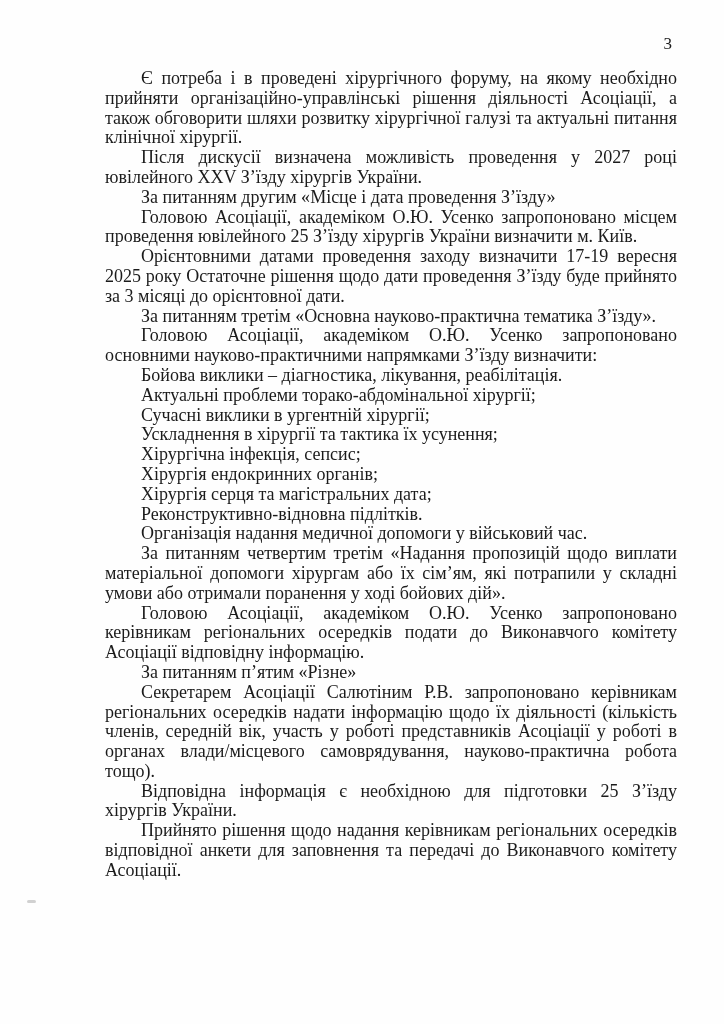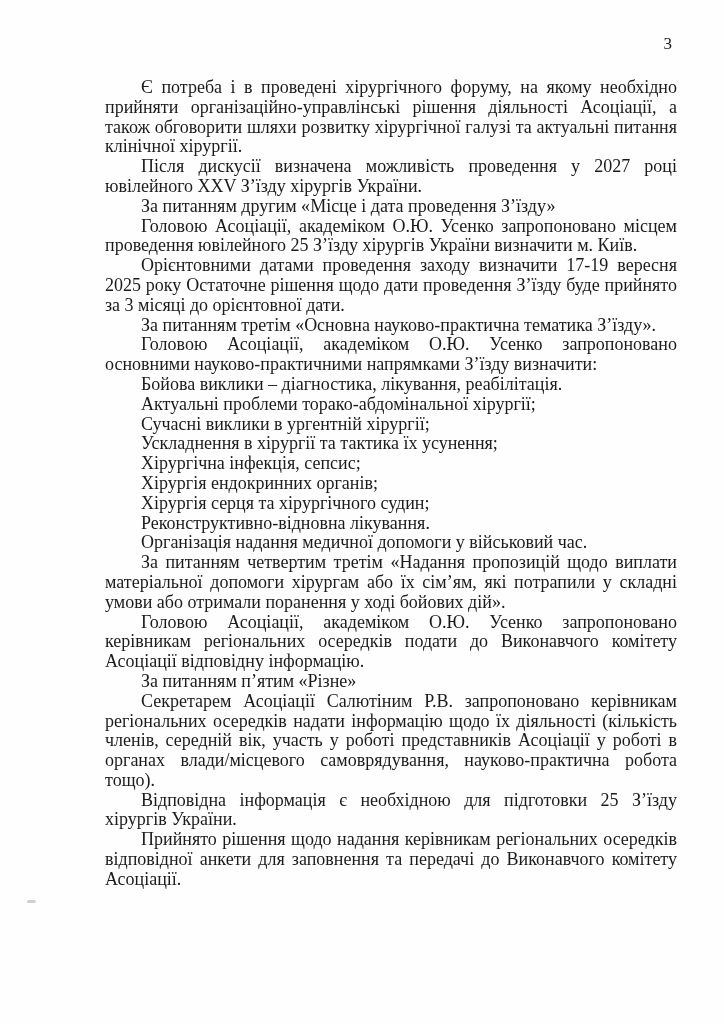--- a/index.html
+++ b/index.html
@@ -19,21 +19,21 @@
   .page-number {
     position: absolute;
     top: 35px;
     right: 52px;
     font-size: 17px;
     line-height: 17px;
   }
   .doc-body {
     position: absolute;
     left: 105px;
-    top: 78px;
+    top: 69px;
     width: 572px;
   }
   .para {
     margin: 0;
     font-size: 18px;
     line-height: 19.8px;
     text-align: justify;
     text-indent: 36px;
   }
   .u {
@@ -63,22 +63,22 @@
       <p class="para"><span>Головою Асоціації, академіком О.Ю. Усенко запропоновано місцем проведення ювілейного 25 З’їзду хірургів України визначити м. Київ.</span></p>
       <p class="para"><span>Орієнтовними датами проведення заходу визначити 17-19 вересня 2025 року Остаточне рішення щодо дати проведення З’їзду буде прийнято за 3 місяці до орієнтовної дати.</span></p>
       <p class="para"><span>За питанням третім </span><span class="u">«Основна науково-практична тематика З’їзду».</span></p>
       <p class="para"><span>Головою Асоціації, академіком О.Ю. Усенко запропоновано основними науково-практичними напрямками З’їзду визначити:</span></p>
       <p class="para"><span>Бойова виклики – діагностика, лікування, реабілітація.</span></p>
       <p class="para"><span>Актуальні проблеми торако-абдомінальної хірургії;</span></p>
       <p class="para"><span>Сучасні виклики в ургентній  хірургії;</span></p>
       <p class="para"><span>Ускладнення в хірургії та тактика їх усунення;</span></p>
       <p class="para"><span>Хірургічна інфекція, сепсис;</span></p>
       <p class="para"><span>Хірургія ендокринних органів;</span></p>
-      <p class="para"><span>Хірургія серця та хірургічного судин;</span></p>
-      <p class="para"><span>Реконструктивно-відновна лікування.</span></p>
+      <p class="para"><span>Хірургія серця та магістральних дата;</span></p>
+      <p class="para"><span>Реконструктивно-відновна підлітків.</span></p>
       <p class="para"><span>Організація надання медичної допомоги у військовий час.</span></p>
       <p class="para"><span>За питанням четвертим третім «</span><span class="u">Надання пропозицій щодо виплати матеріальної допомоги хірургам або їх сім’ям, які потрапили у складні умови або отримали поранення у ході бойових дій».</span></p>
       <p class="para"><span>Головою Асоціації, академіком О.Ю. Усенко запропоновано керівникам регіональних осередків подати до Виконавчого комітету Асоціації відповідну інформацію.</span></p>
       <p class="para"><span>За питанням п’ятим </span><span class="u">«Різне»</span></p>
       <p class="para"><span>Секретарем Асоціації Салютіним Р.В. запропоновано керівникам регіональних осередків надати інформацію щодо їх діяльності (кількість членів, середній вік, участь у роботі представників Асоціації у роботі в органах влади/місцевого самоврядування, науково-практична робота тощо).</span></p>
       <p class="para"><span>Відповідна інформація є необхідною для підготовки 25 З’їзду хірургів України.</span></p>
       <p class="para"><span>Прийнято рішення щодо надання керівникам регіональних осередків відповідної анкети для заповнення та передачі до Виконавчого комітету Асоціації.</span></p>
     </div>
 
   <div class="artifact"></div>

